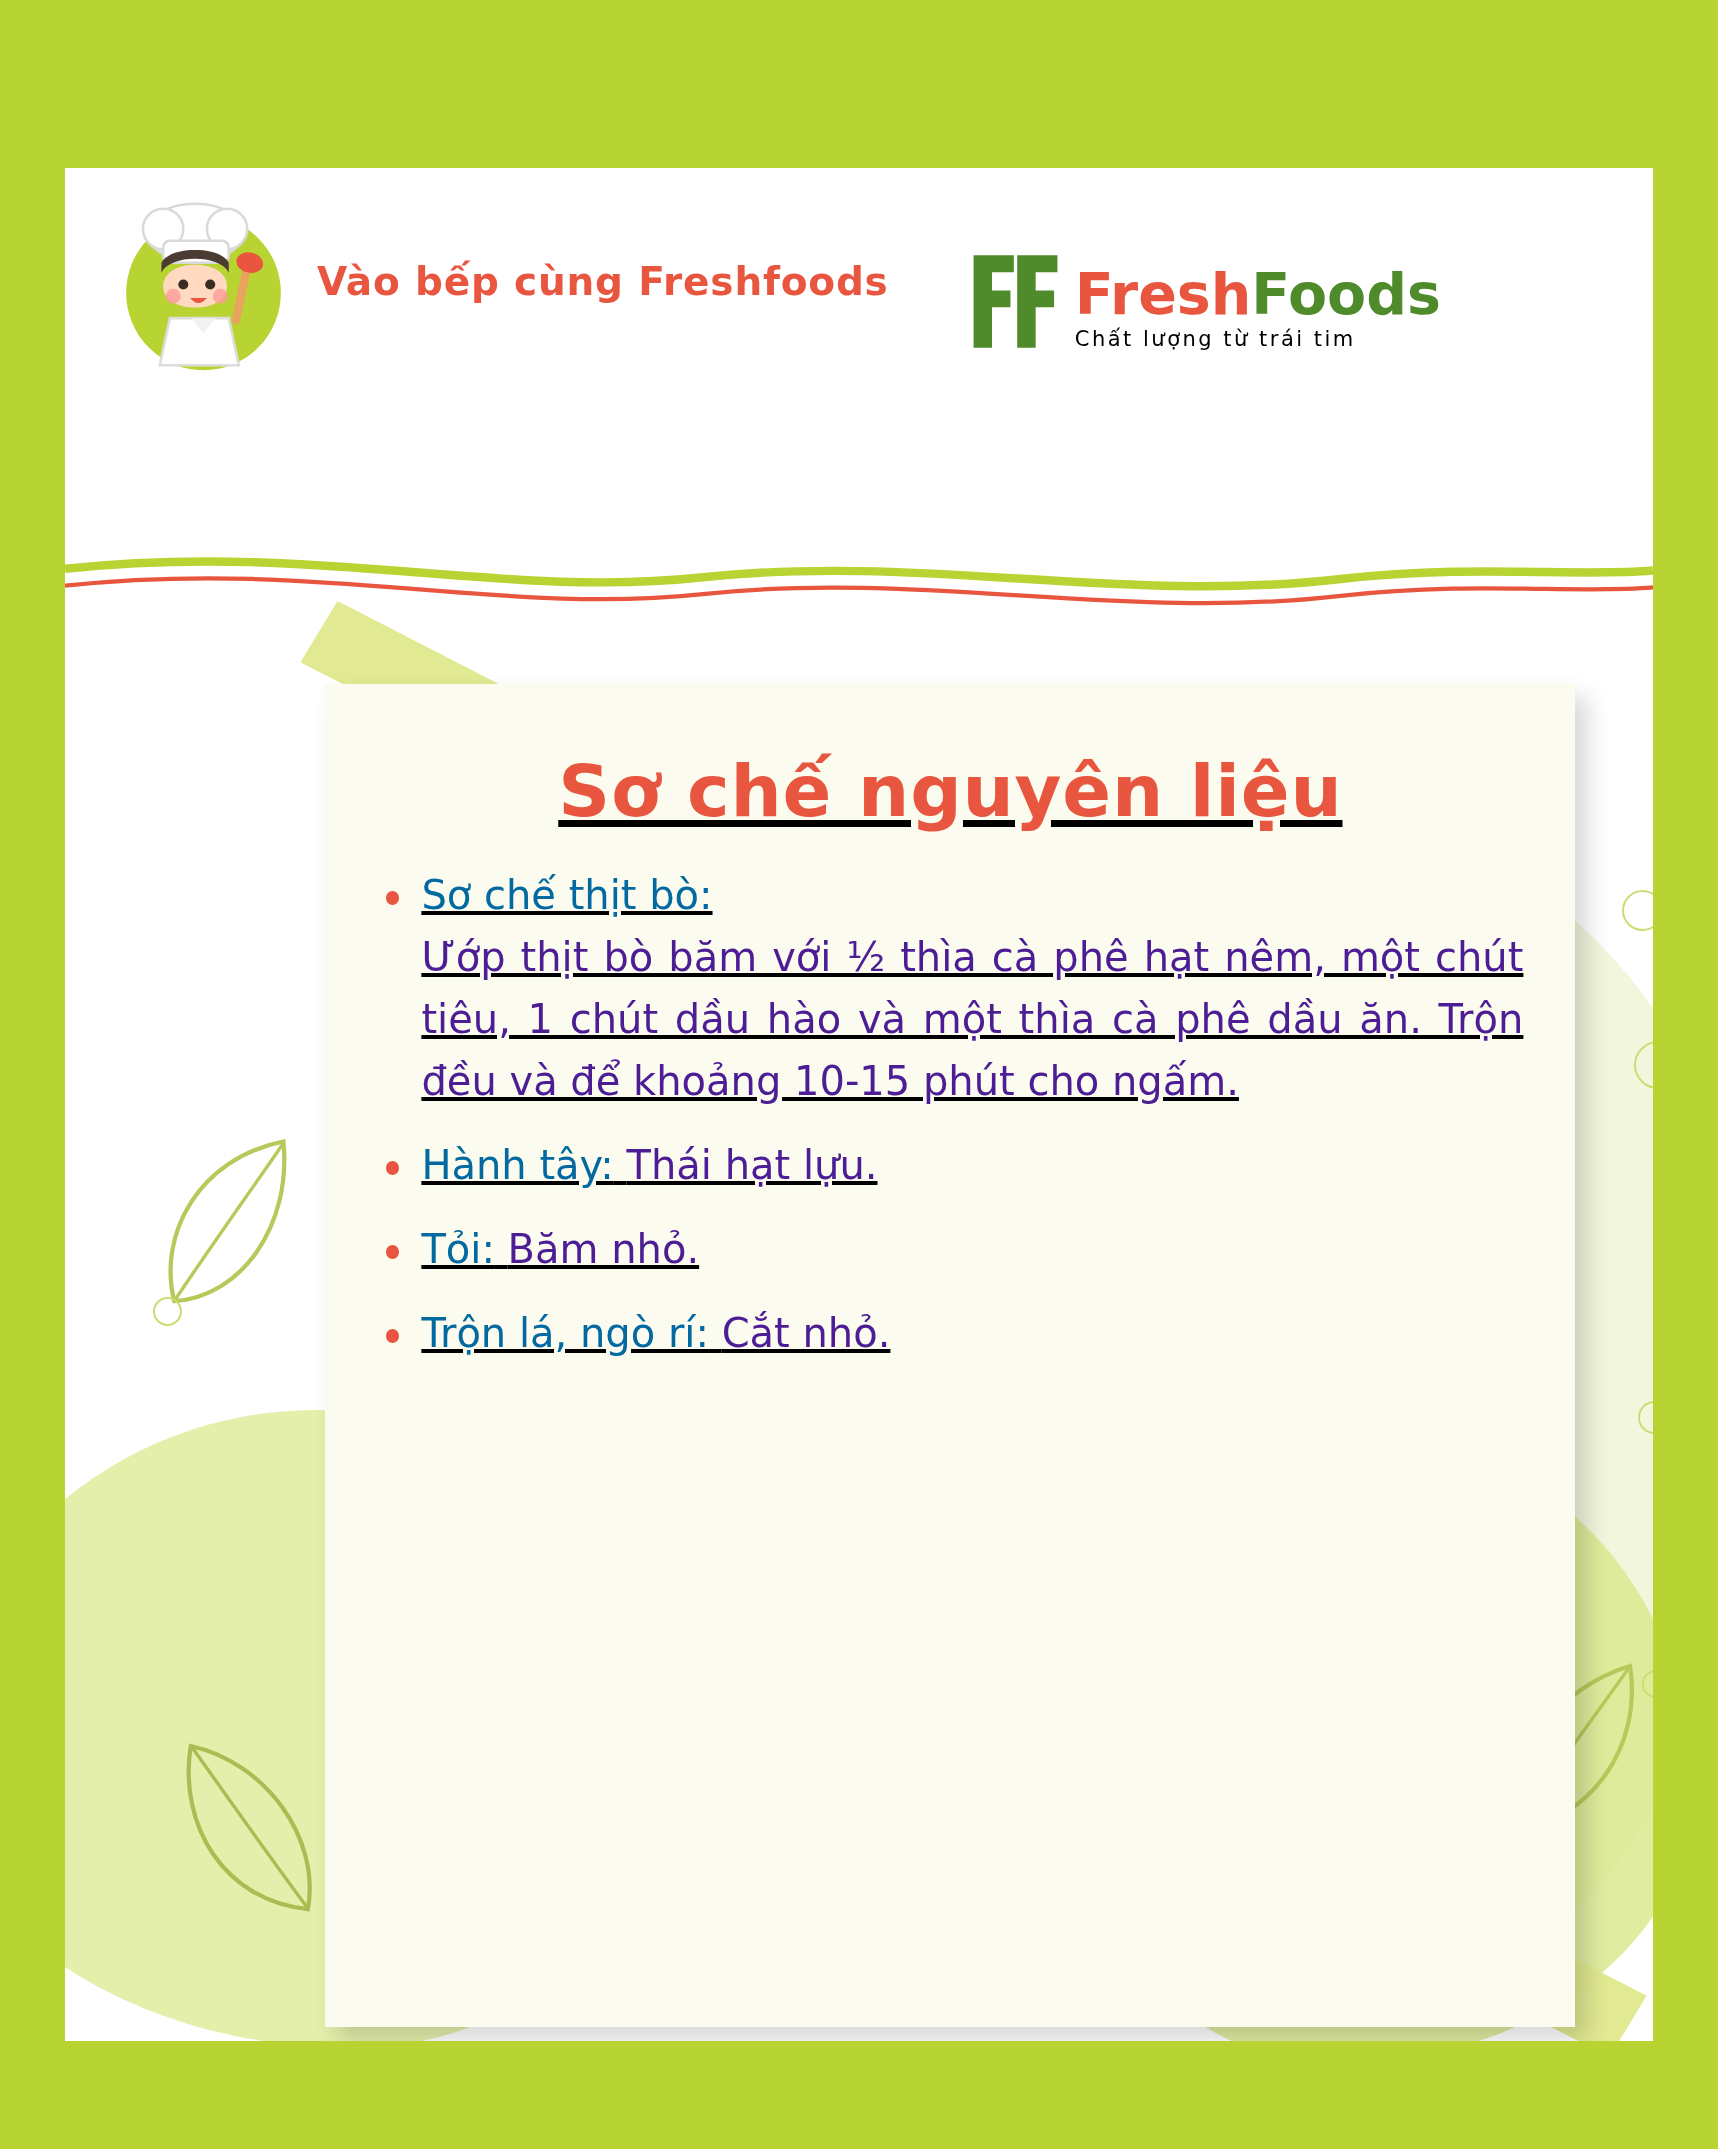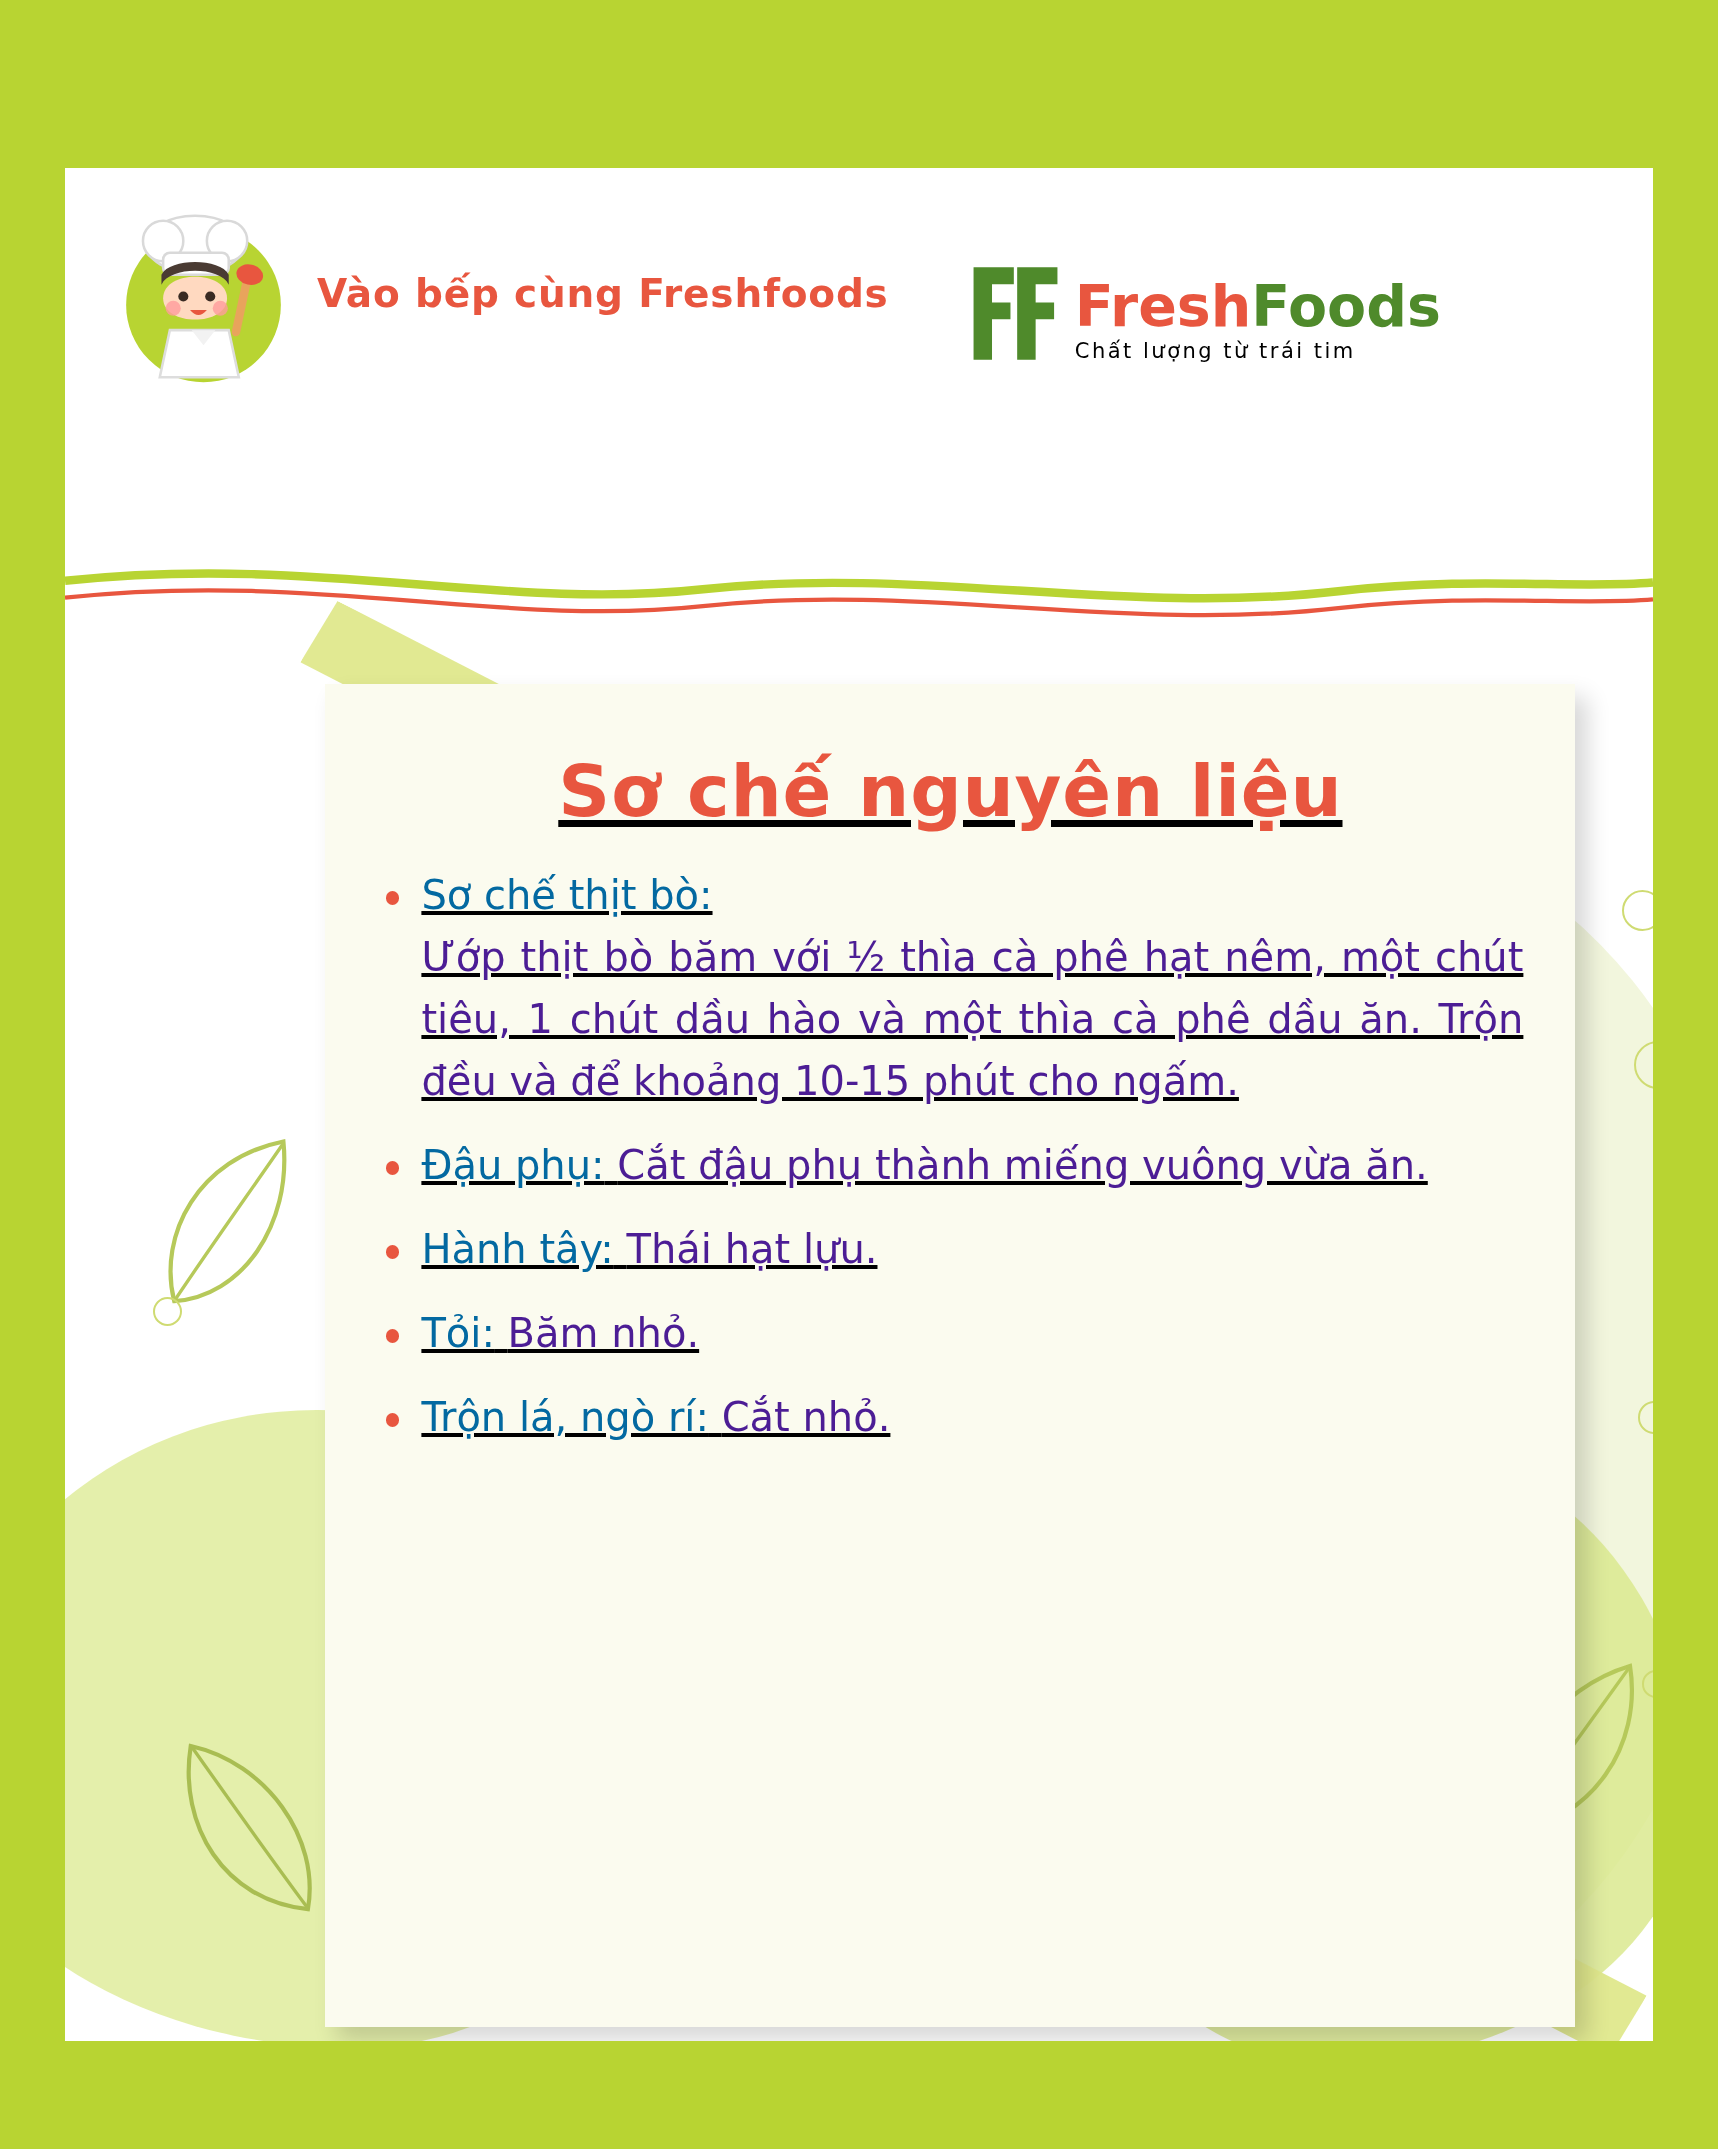--- a/index.html
+++ b/index.html
@@ -73,21 +73,20 @@
     background: transparent;
     pointer-events: none;
   }
 
   
   .header {
     position: absolute;
     left: 0; top: 0;
     width: 1416px;
     height: 243px;
-    margin-top: 12px;
   }
   .mascot {
     position: absolute;
     left: 46px;
     top: 23.5px;
     width: 185px;
     height: 185px;
   }
   .header-title {
     position: absolute;
@@ -313,24 +312,20 @@
       <div class="note">
         <h1 class="note-title">Sơ chế nguyên liệu</h1>
         <div class="note-body">
           <ul class="items">
 
             <li>
               <span class="term">Sơ chế thịt bò:</span>
               <span class="desc block-body">Ướp thịt bò băm với ½ thìa cà phê hạt nêm, một chút tiêu, 1 chút dầu hào và một thìa cà phê dầu ăn. Trộn đều và để khoảng 10-15 phút cho ngấm.</span>
             </li>
 
-            <li>
-              <span class="term">Đậu phụ:</span>
-              <span class="desc">Cắt đậu phụ thành miếng vuông vừa ăn.</span>
-            </li>
 
 
             <li>
               <span class="term">Hành tây:</span>
               <span class="desc">Thái hạt lựu.</span>
             </li>
 
             <li>
               <span class="term">Tỏi:</span>
               <span class="desc">Băm nhỏ.</span>

